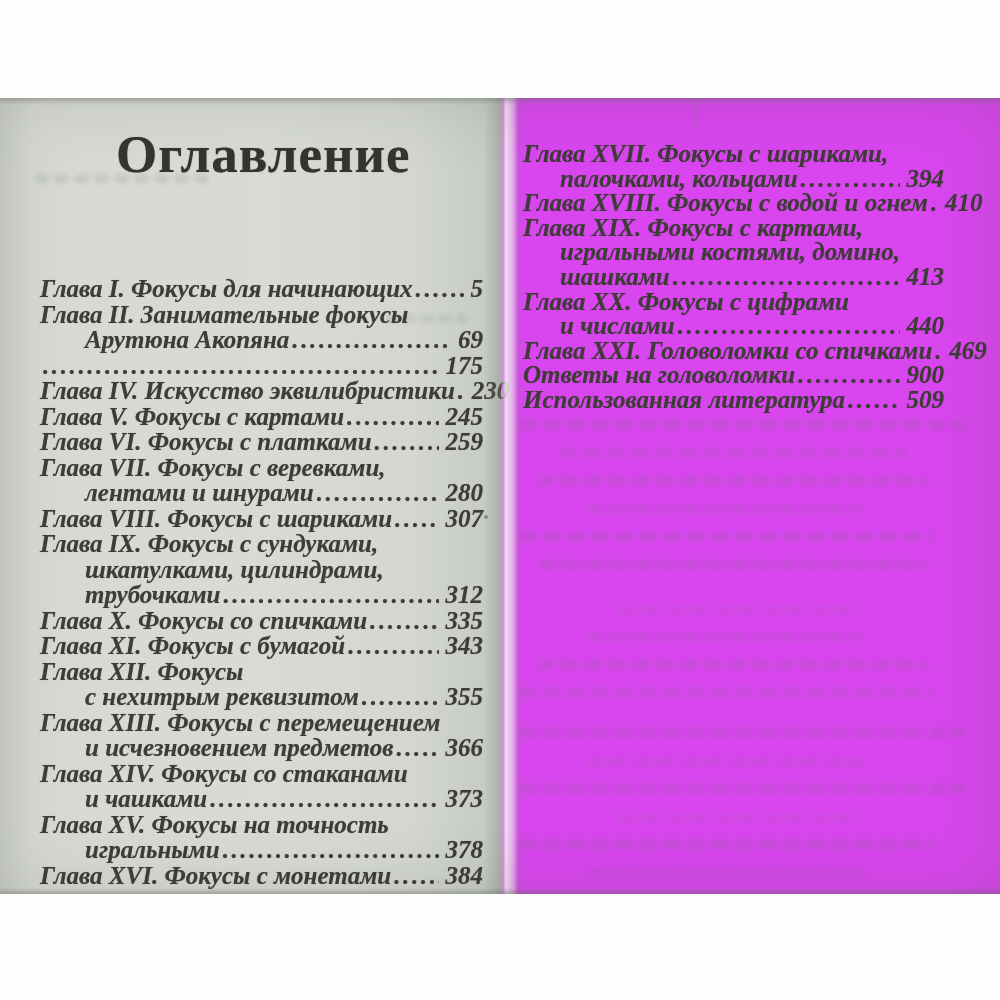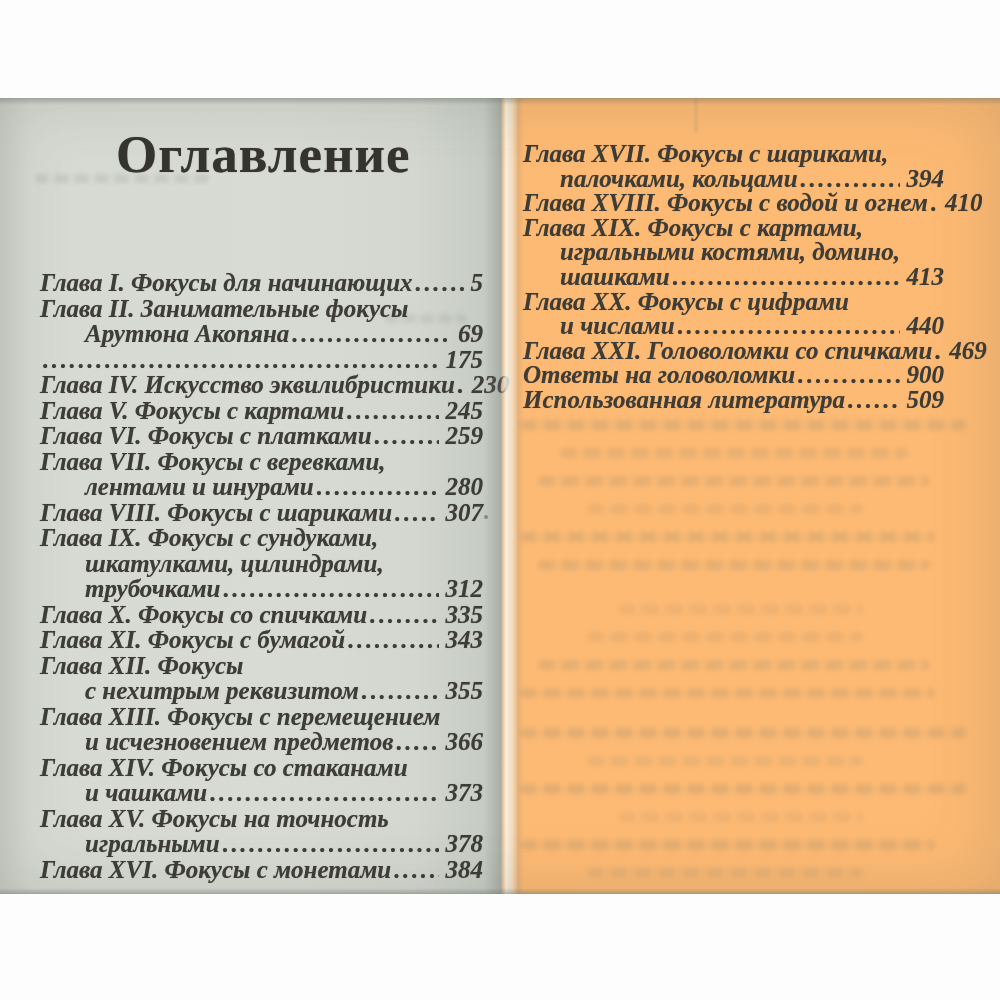--- a/index.html
+++ b/index.html
@@ -4,21 +4,21 @@
 <style>
   html,body { margin:0; padding:0; background:#ffffff; }
   .photo {
     position:relative; width:1000px; height:1000px;
     background:#fdfdfd; overflow:hidden;
     font-family:"Liberation Serif","DejaVu Serif",serif;
   }
   
   .book {
     position:absolute; left:0; top:98px; width:1000px; height:796px;
-    background:#fdba74;
+    background:#d946ef;
   }
   .page { position:absolute; top:0; height:100%; }
   .page-left {
     left:0; width:502px;
     background:linear-gradient(to right,
       #ccd0c9 0%, #d6dad2 6%, #d7dbd3 55%, #d3d7d0 82%, #c7ccc5 96%, #bdc2bb 100%);
   }
   .page-right {
     left:502px; width:498px;
     background:
@@ -56,21 +56,21 @@
     font-size:53px; font-weight:bold; color:#35342f;
     letter-spacing:1px; filter:blur(0.35px);
     text-shadow:0 0 1px rgba(53,52,47,0.55);
   }
   .toc {
     position:absolute; color:#3d3c36;
     font-weight:bold; font-style:italic; font-size:25px;
     filter:blur(0.3px);
     text-shadow:0 0 0.8px rgba(61,60,54,0.5);
   }
-  .toc-left  { left:40px;  top:172px; width:443px; line-height:25.5px; }
+  .toc-left  { left:40px;  top:178px; width:443px; line-height:25.5px; }
   .toc-right { left:21px;  top:44px;  width:421px; line-height:24.6px; }
   .line { display:flex; align-items:baseline; white-space:nowrap; }
   .line.cont  { padding-left:45px; }
   .toc-right .line.cont { padding-left:37px; }
   .txt { flex:0 0 auto; }
   .leader { flex:1 1 auto; overflow:hidden; min-width:10px; }
   .leader::after {
     content:"......................................................................";
     letter-spacing:2.6px; padding-left:3px;
   }

